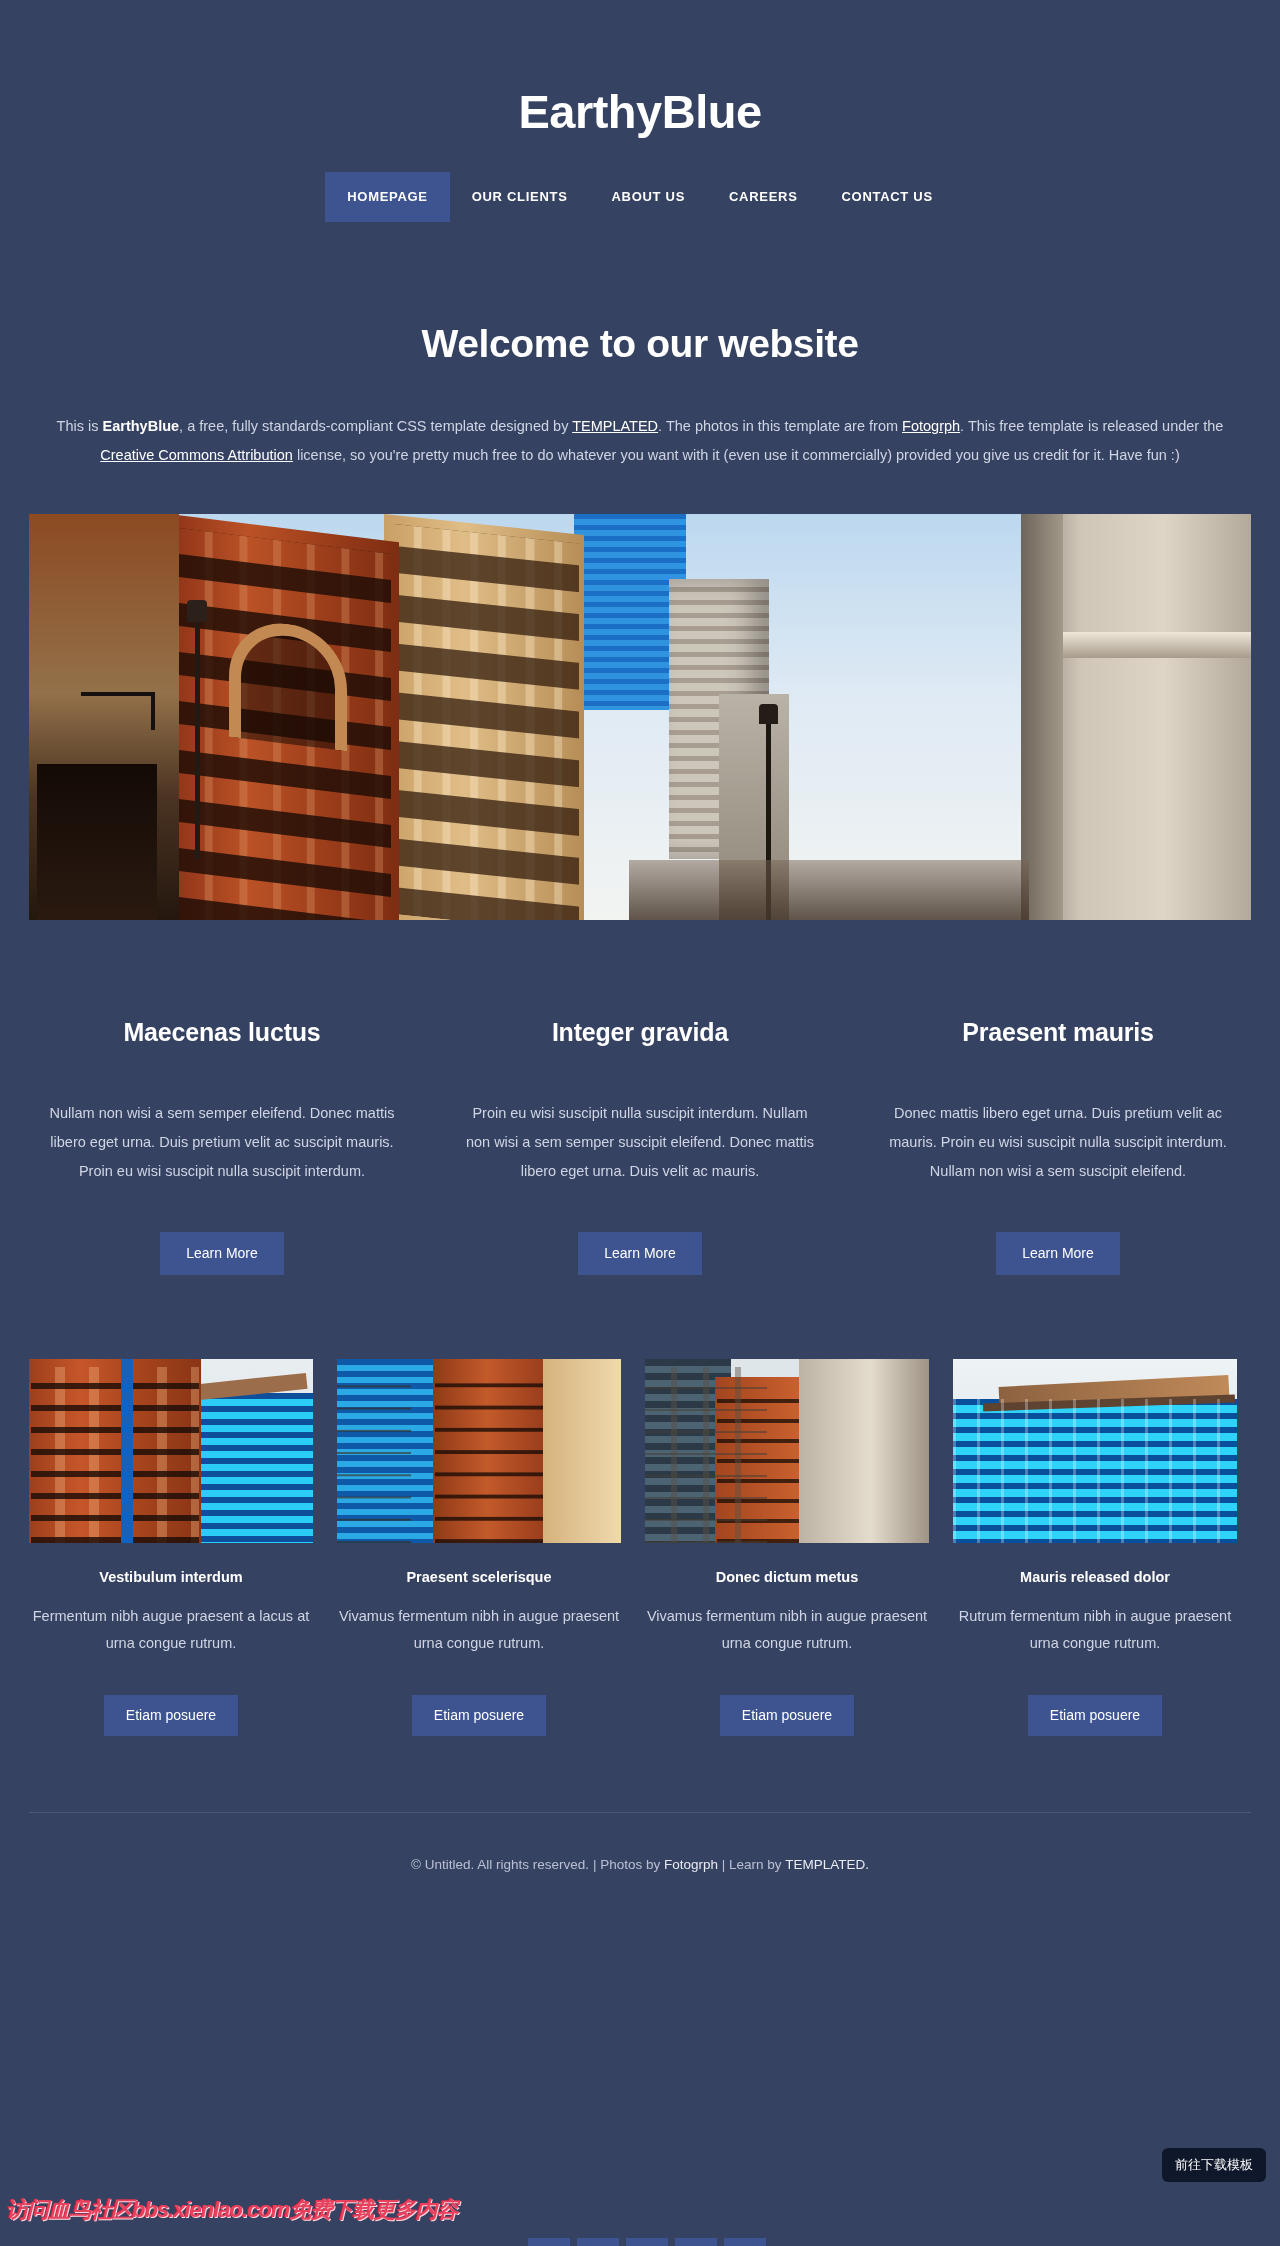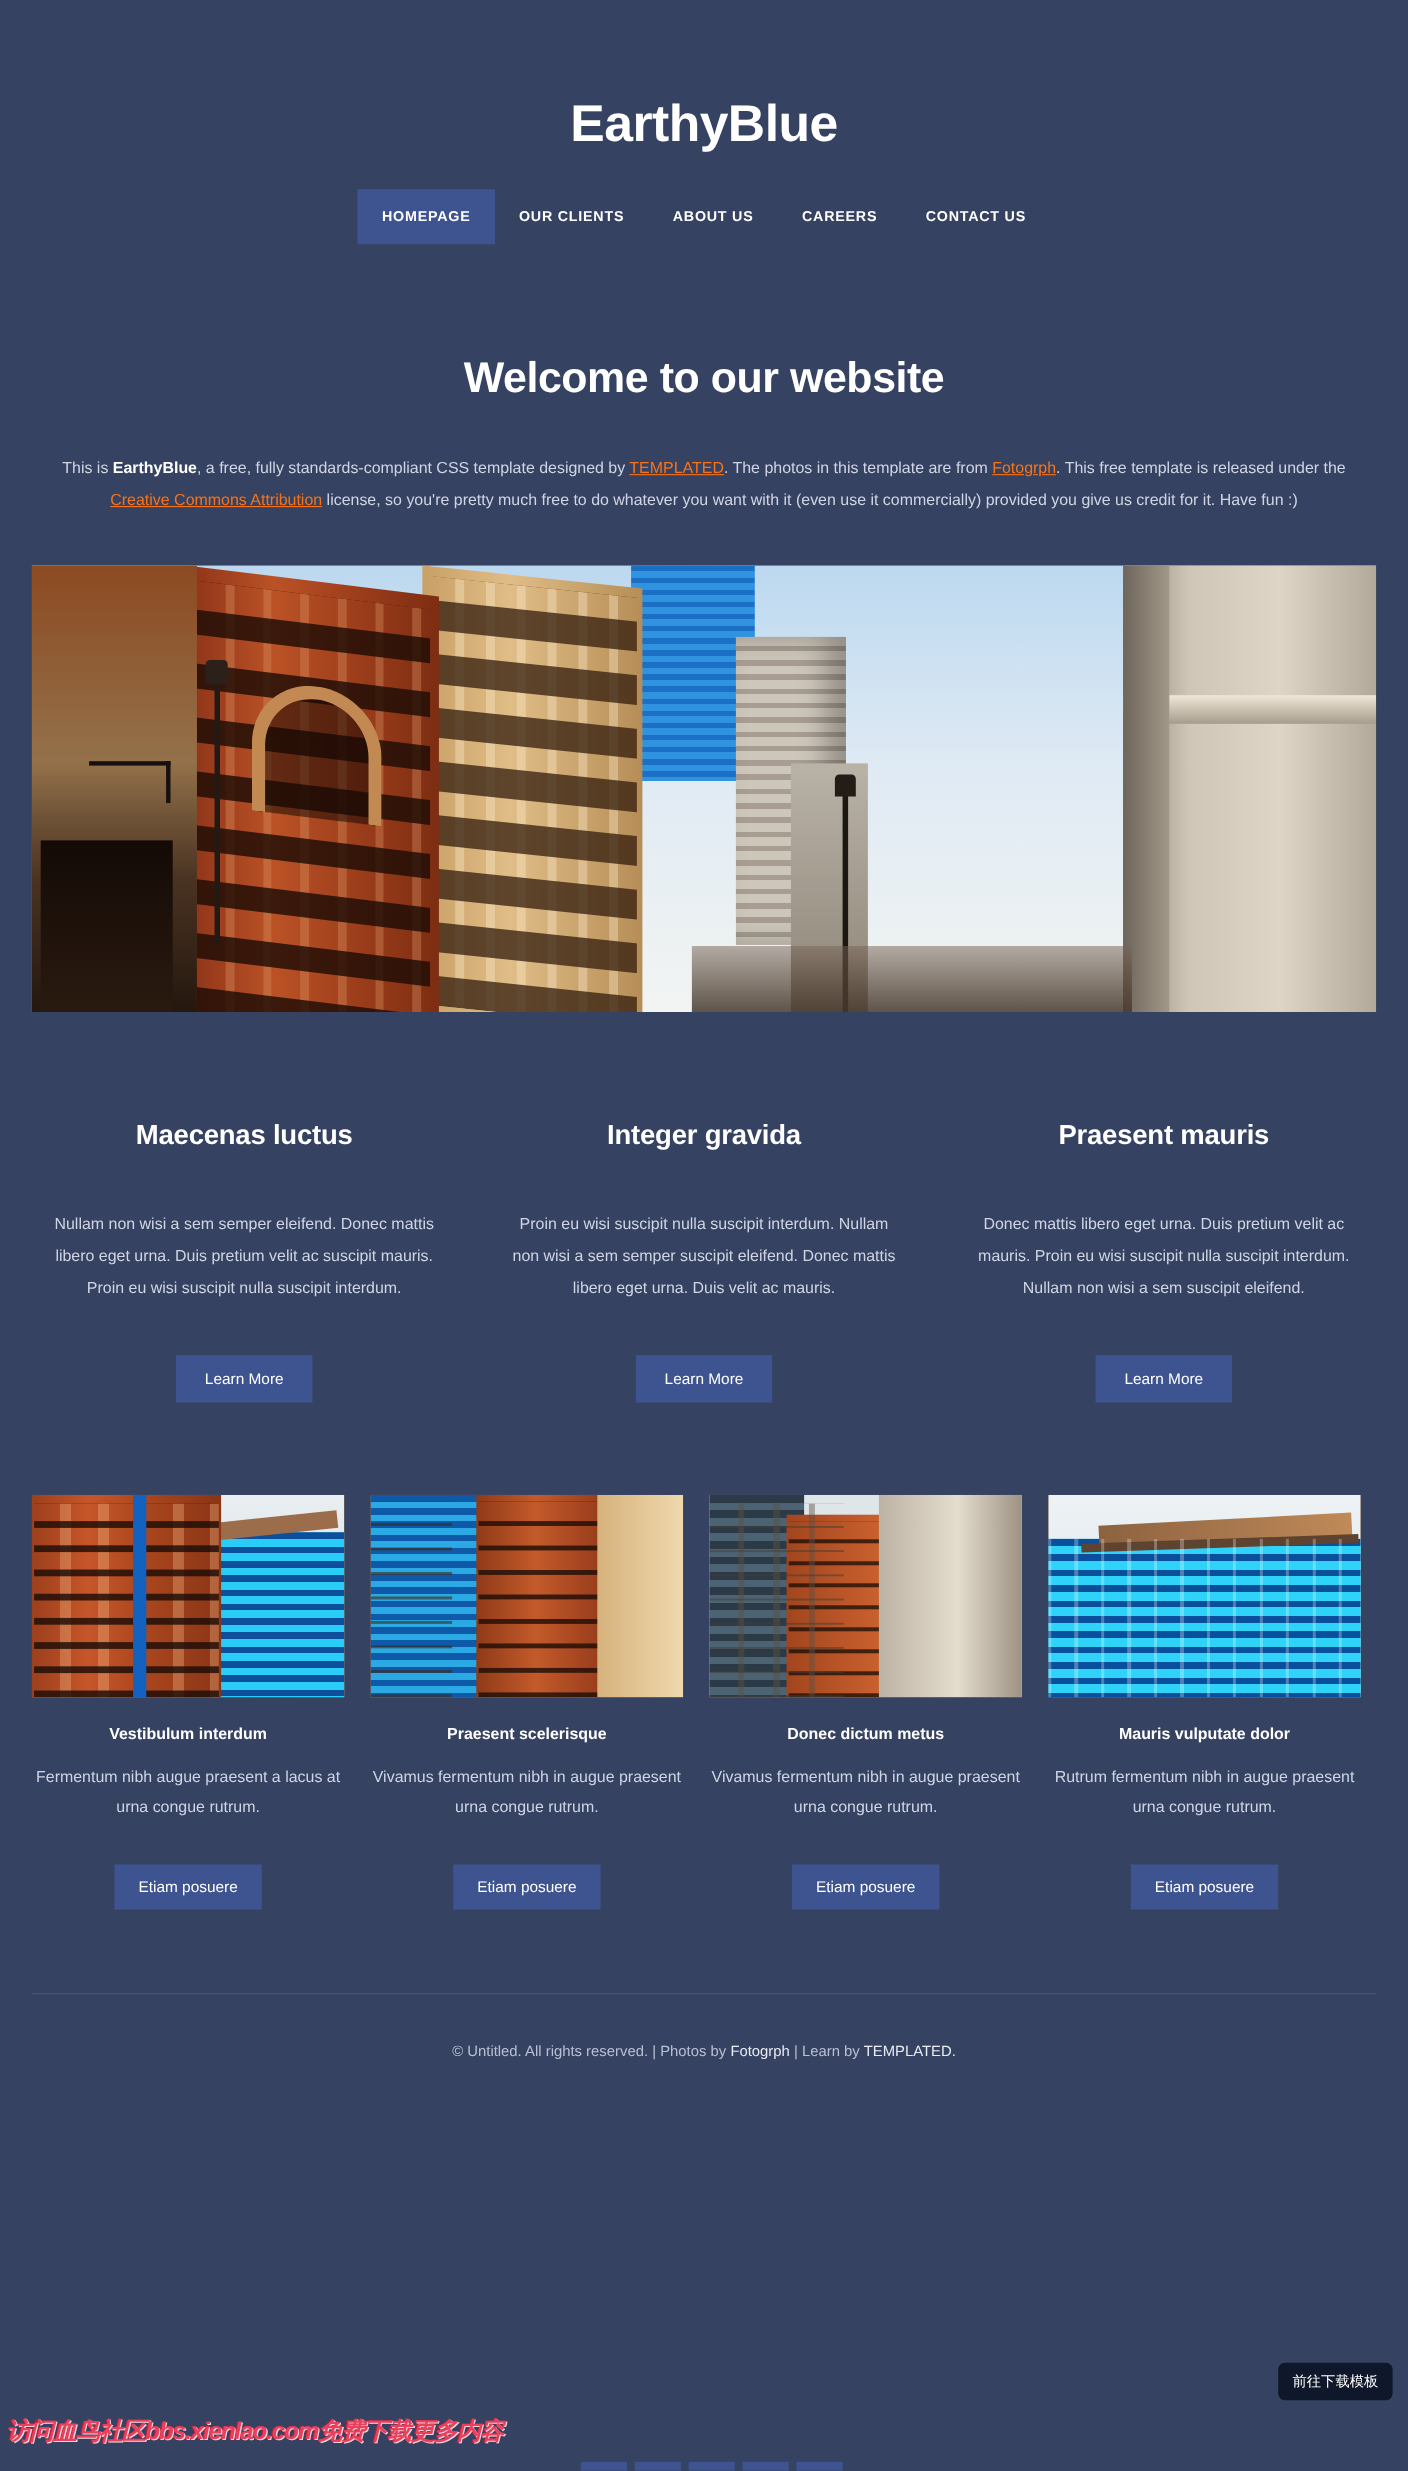--- a/index.html
+++ b/index.html
@@ -60,21 +60,21 @@
 
   #banner .intro {
     margin: 46px auto 0 auto;
     width: 1180px;
     font-size: 14.5px;
     line-height: 29px;
     color: #cfd5e4;
   }
   #banner .intro b { color: #ffffff; font-weight: bold; }
   #banner .intro a {
-    color: #f97316;
+    color: #ffffff;
     text-decoration: underline;
   }
 
   
   .pic-wrap { width: 1222px; margin: 44px auto 0 auto; }
 
   .main-pic {
     width: 1222px;
     height: 406px;
     position: relative;
@@ -379,21 +379,21 @@
       <div class="thumb-img">
         <div class="sky" style="background:linear-gradient(180deg,#eef3f5,#d3dfe5);"></div>
         <div class="bld" style="left:0;top:40px;width:284px;height:144px;background:
              repeating-linear-gradient(180deg,#0a4f9c 0,#0a4f9c 6px,#2fd3f7 6px,#2fd3f7 14px),
              linear-gradient(90deg,#0a4f9c,#45d8fb);"></div>
         <div class="bld" style="left:46px;top:22px;width:230px;height:22px;background:linear-gradient(90deg,#8d6240,#c08a59);transform:rotate(-3deg);"></div>
         <div class="bld" style="left:30px;top:40px;width:252px;height:8px;background:#5d4330;transform:rotate(-2deg);"></div>
         <div class="win-grid" style="left:0;top:40px;width:284px;height:144px;background-image:
              repeating-linear-gradient(90deg,rgba(255,255,255,.28) 0,rgba(255,255,255,.28) 3px,rgba(0,0,0,0) 3px,rgba(0,0,0,0) 24px);"></div>
       </div>
-      <h3>Mauris vulputate dolor</h3>
+      <h3>Mauris released dolor</h3>
       <p>Rutrum fermentum nibh in augue praesent urna congue rutrum.</p>
       <button class="btn">Etiam posuere</button>
     </div>
 
   </div>
 
   <div id="footer-sep"></div>
 
   <div id="footer">
     <span>© Untitled. All rights reserved.</span>

